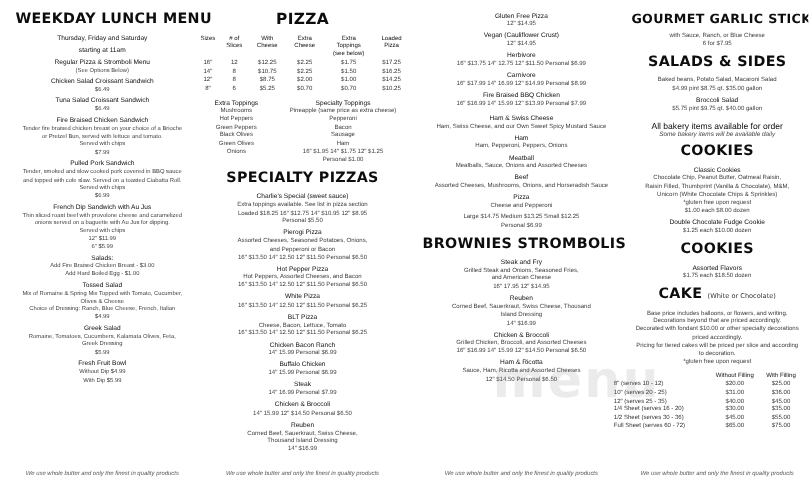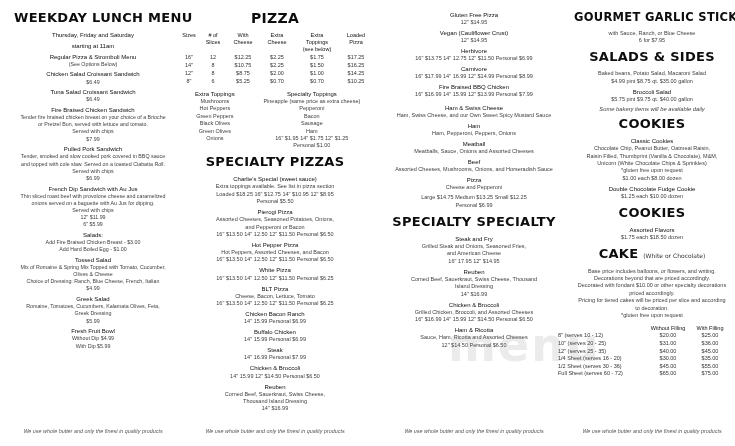--- a/index.html
+++ b/index.html
@@ -290,21 +290,21 @@
         </div>
         <div class="mi">
           <div class="mi-name">Pizza</div>
           <div class="mi-line">Cheese and Pepperoni</div>
         </div>
         <div class="mi">
           <div class="mi-line">Large   $14.75    Medium   $13.25    Small   $12.25</div>
           <div class="mi-line">Personal   $6.99</div>
         </div>
       </div>
-    <div class="big-heading h13">SPECIALTY SPECIALTY</div>
+    <div class="big-heading h13">BROWNIES STROMBOLIS</div>
     <div>
         <div class="mi">
           <div class="mi-name">Steak and Fry</div>
           <div class="mi-line">Grilled Steak and Onions, Seasoned Fries,</div>
           <div class="mi-line">and American Cheese</div>
           <div class="mi-line">16"   17.95        12"   $14.95</div>
         </div>
         <div class="mi">
           <div class="mi-name">Reuben</div>
           <div class="mi-line">Corned Beef, Sauerkraut, Swiss Cheese, Thousand</div>
@@ -337,20 +337,21 @@
     <div>
         <div class="mi">
           <div class="mi-line">Baked beans, Potato Salad,  Macaroni Salad</div>
           <div class="mi-line">$4.99 pint    $8.75 qt.    $35.00 gallon</div>
         </div>
         <div class="mi">
           <div class="mi-name">Broccoli Salad</div>
           <div class="mi-line">$5.75 pint    $9.75 qt.    $40.00 gallon</div>
         </div>
       </div>
+    <div class="note-big">All bakery items available for order</div>
     <div class="note-script">Some bakery items will be available daily</div>
     <div class="big-heading h13">COOKIES</div>
     <div>
         <div class="mi">
           <div class="mi-name">Classic Cookies</div>
           <div class="mi-line">Chocolate Chip, Peanut Butter, Oatmeal Raisin,</div>
           <div class="mi-line">Raisin Filled, Thumbprint (Vanilla &amp; Chocolate), M&amp;M,</div>
           <div class="mi-line">Unicorn (White Chocolate Chips &amp; Sprinkles)</div>
           <div class="mi-line">*gluten free upon request</div>
           <div class="mi-line">$1.00 each     $8.00 dozen</div>

